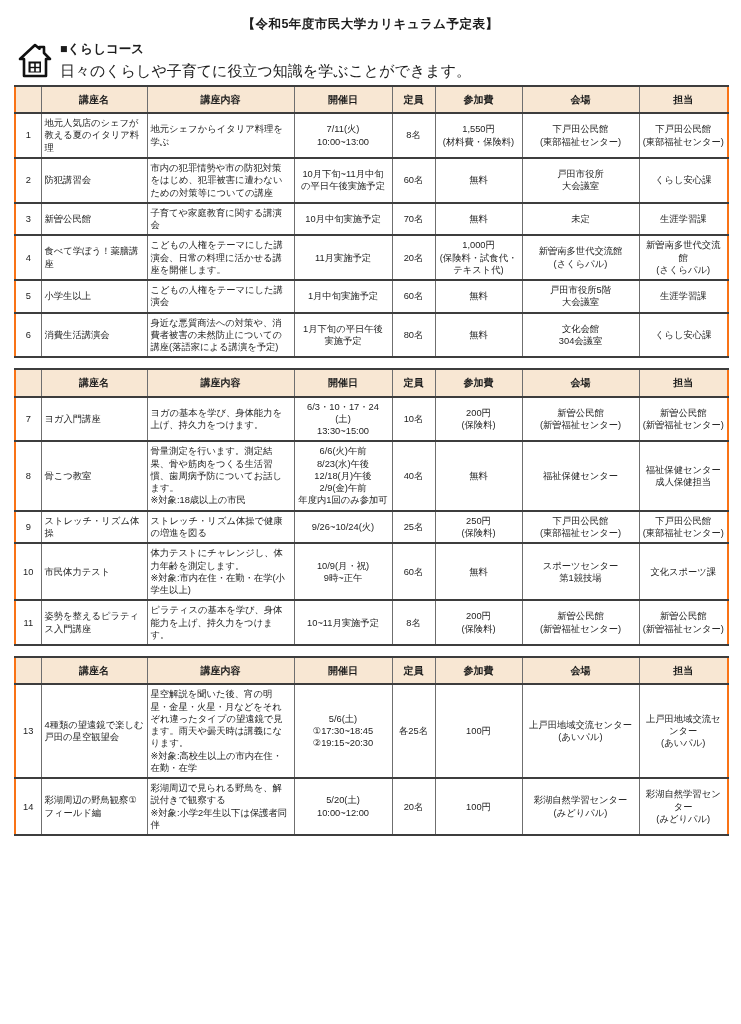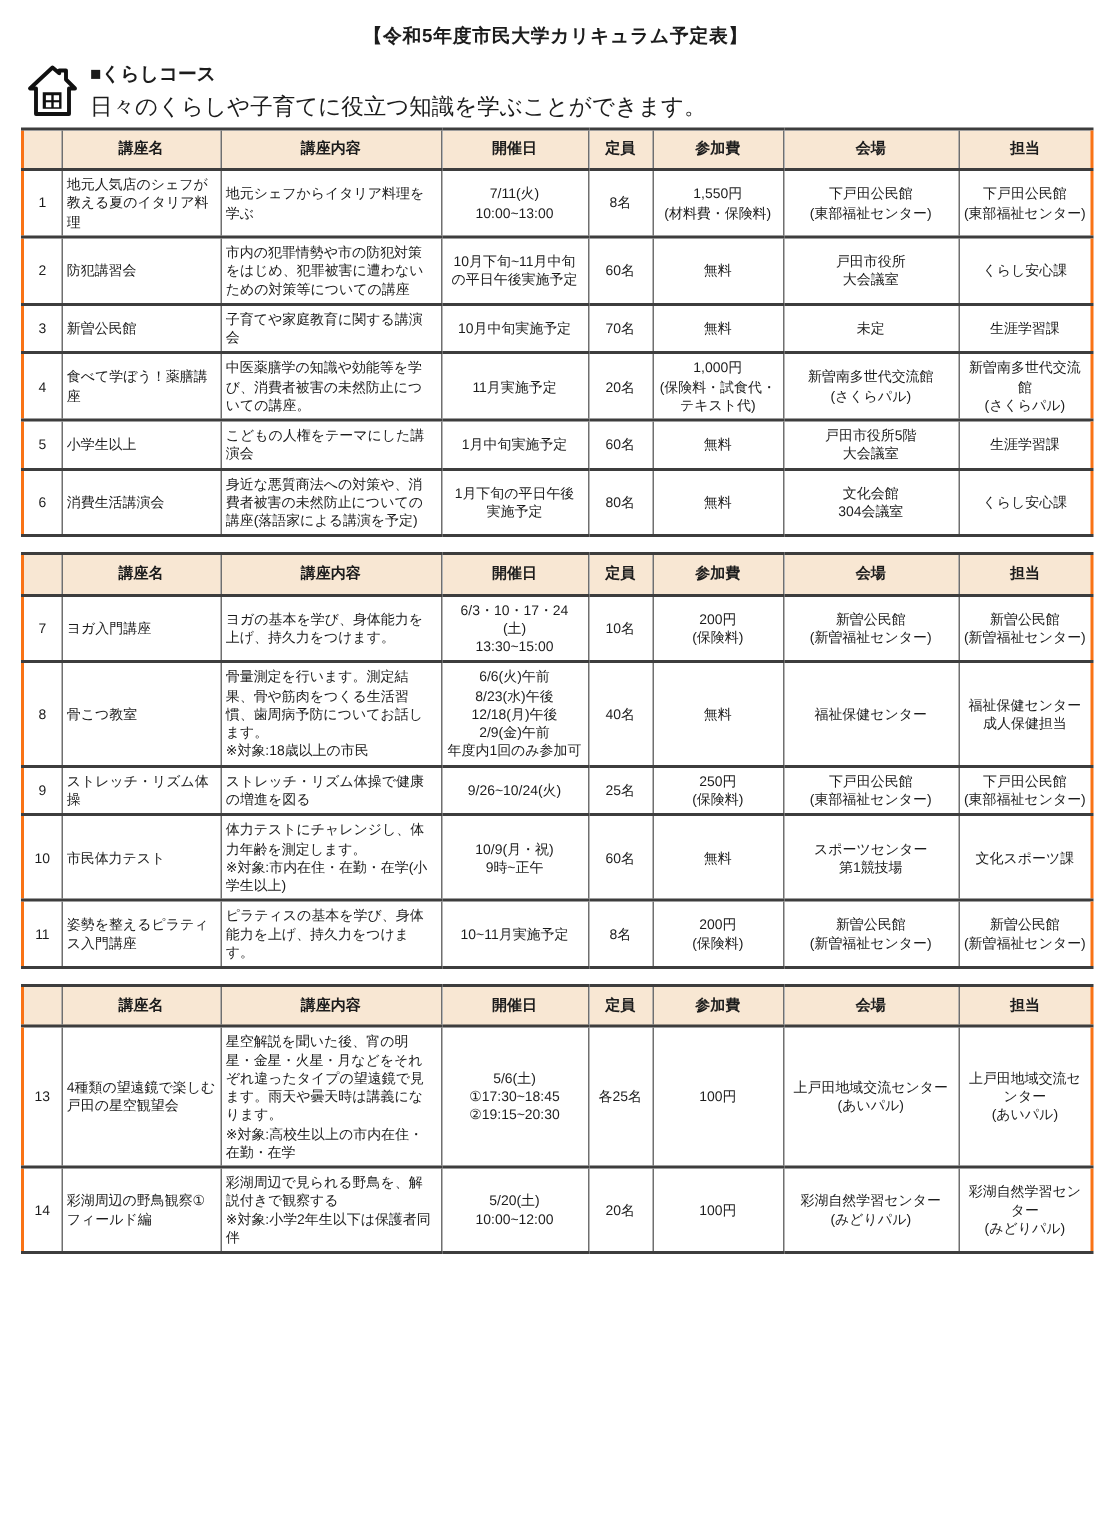--- a/index.html
+++ b/index.html
@@ -123,21 +123,21 @@
           <td class="left">子育てや家庭教育に関する講演会</td>
           <td>10月中旬実施予定</td>
           <td>70名</td>
           <td>無料</td>
           <td>未定</td>
           <td>生涯学習課</td>
         </tr>
         <tr>
           <td>4</td>
           <td class="left">食べて学ぼう！薬膳講座</td>
-          <td class="left">中医薬膳学の知識や効能等を学び、消費者被害の未然防止についての講座。</td>
+          <td class="left">こどもの人権をテーマにした講演会、日常の料理に活かせる講座を開催します。</td>
           <td>11月実施予定</td>
           <td>20名</td>
           <td>1,000円
 (保険料・試食代・
 テキスト代)</td>
           <td>新曽南多世代交流館
 (さくらパル)</td>
           <td>新曽南多世代交流館
 (さくらパル)</td>
         </tr>

